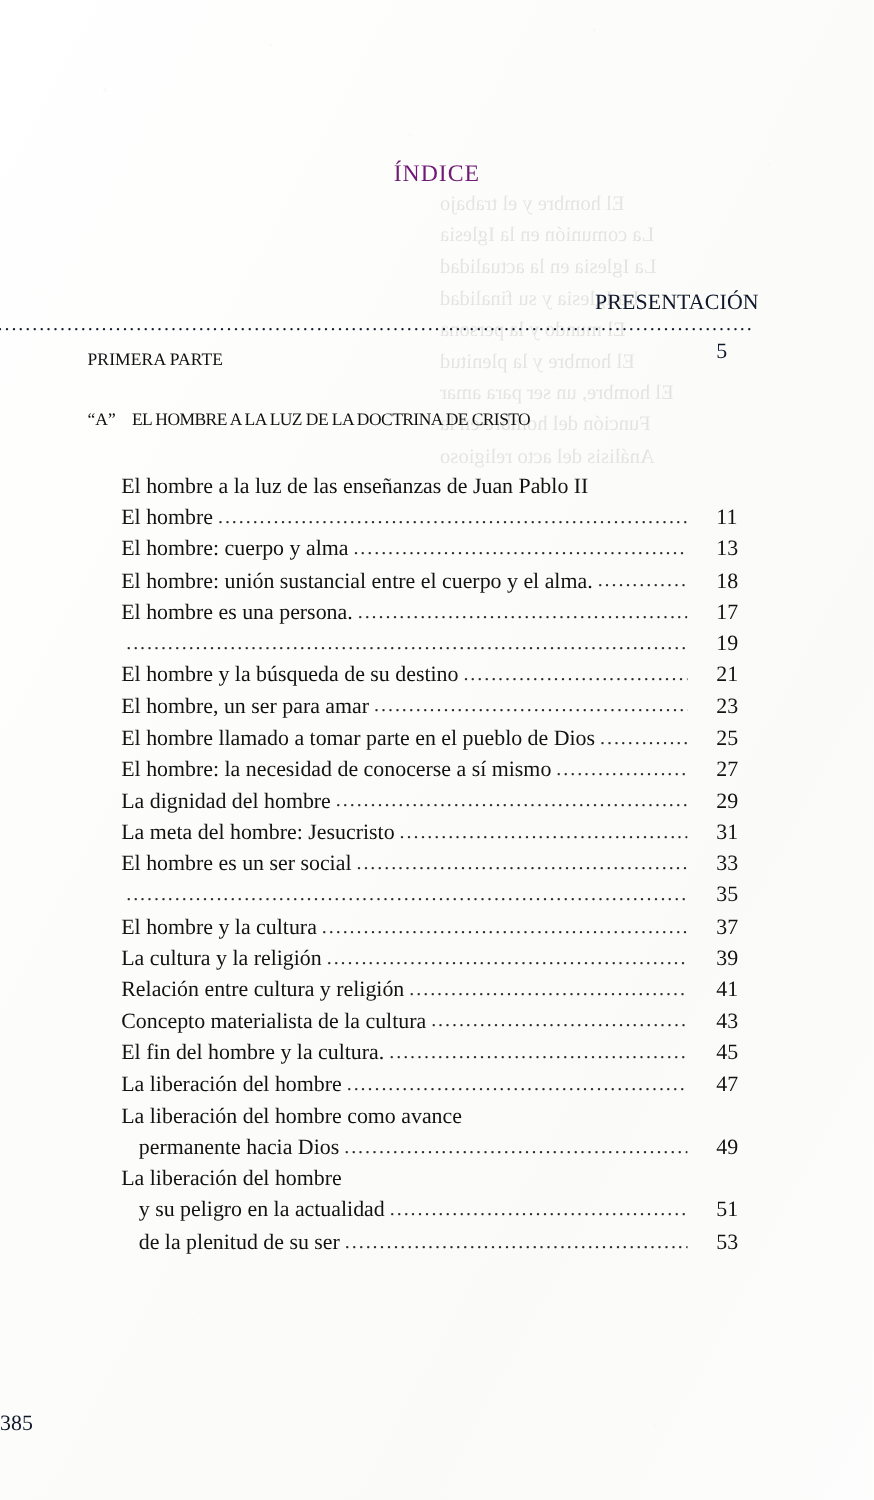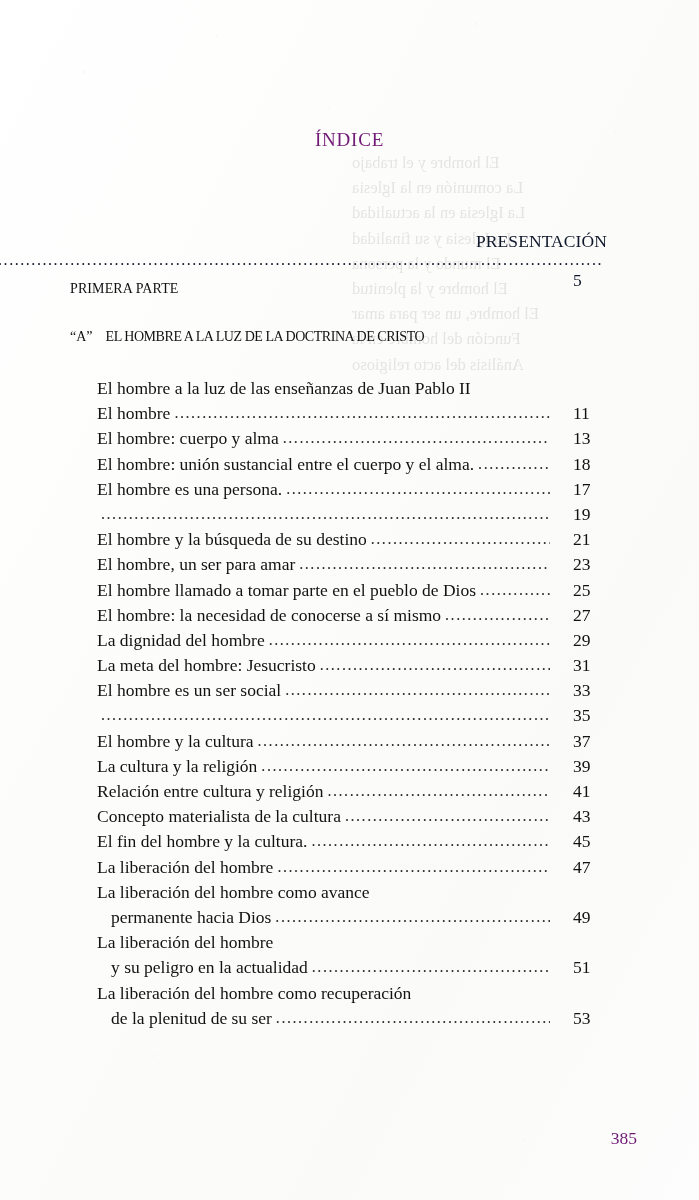--- a/index.html
+++ b/index.html
@@ -145,23 +145,23 @@
     position: relative;
     top: -1px;
   }
   .presentacion .pageno { flex: 0 0 auto; width: 34px; text-align: left; }
 
   .folio {
     position: absolute;
     top: 1128px;
     left: 0;
     width: 637px;
-    text-align: right;
+    text-align: left;
     font-size: 17.5px;
-    color: #701a75;
+    color: #0f172a;
   }
 </style>
 </head>
 <body>
 
 <div class="page">
 
   <div class="paper-grain"></div>
 
   <div class="showthrough" id="showthrough">El hombre y el trabajo
@@ -299,23 +299,20 @@
           <span class="pageno">49</span>
         </div>
         <div class="entry plain">
           <span class="label">La liberación del hombre</span>
         </div>
         <div class="entry cont">
           <span class="label">y su peligro en la actualidad</span>
           <span class="leader">..................................................................................................................</span>
           <span class="pageno">51</span>
         </div>
-        <div class="entry plain">
-          <span class="label">La liberación del hombre como recuperación</span>
-        </div>
         <div class="entry cont">
           <span class="label">de la plenitud de su ser</span>
           <span class="leader">..................................................................................................................</span>
           <span class="pageno">53</span>
         </div>
       </div>
 
     <div class="folio">385</div>
 
   </div>

